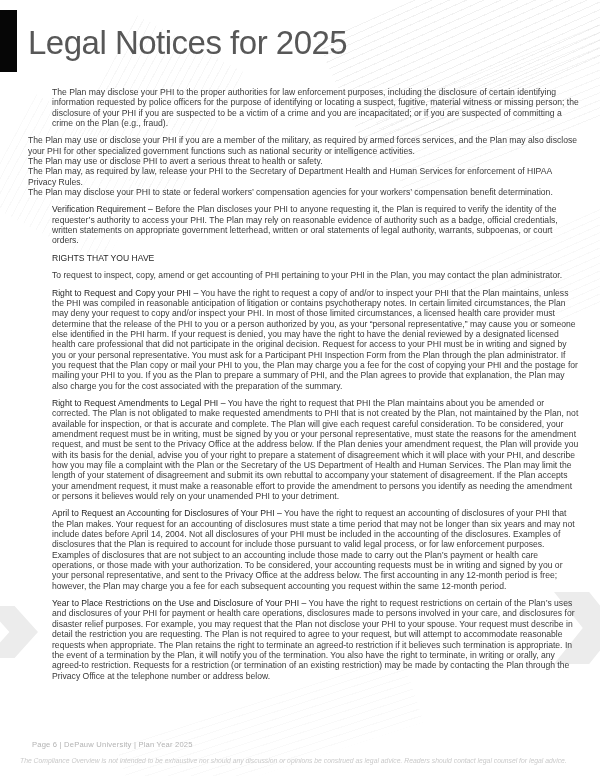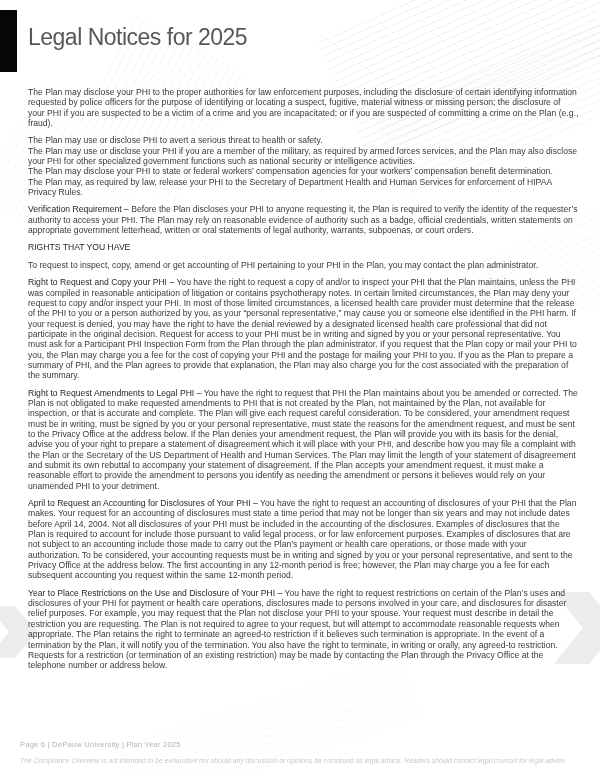--- a/index.html
+++ b/index.html
@@ -43,43 +43,43 @@
   .accent-bar {
     position: absolute;
     left: 0; top: 10px;
     width: 17px; height: 62px;
     background: #060606;
   }
 
   .title {
     position: absolute;
     left: 28px; top: 24px;
-    font-size: 23px;
+    font-size: 33px;
     font-weight: 300;
     letter-spacing: -0.5px;
     color: #575757;
     white-space: nowrap;
   }
 
   .doc-body {
     position: absolute;
     left: 28px; top: 87px;
     width: 551px;
     font-size: 8.6px;
     line-height: 10.35px;
     color: #3a3a3a;
     text-align: left;
   }
-  .doc-body p { margin-bottom: 7px; }
+  .doc-body p { margin-bottom: 7px; margin-left: 24px; }
   .doc-body strong { color: #262626; font-weight: normal; }
   .subhead { font-weight: normal; color: #262626; }
 
   .footer-info {
     position: absolute;
-    left: 20px; top: 740px;
+    left: 32px; top: 740px;
     font-size: 7.6px;
     color: #b3b3b3;
     letter-spacing: 0.2px;
   }
   .footer-disclaimer {
     position: absolute;
     left: 20px; top: 757px;
     font-size: 6.8px;
     font-style: italic;
     color: #c9c9c9;
@@ -104,24 +104,24 @@
   <div class="accent-bar"></div>
 
   <h1 class="title">Legal Notices for 2025</h1>
 
   <div class="doc-body">
 
     <p>The Plan may disclose your PHI to the proper authorities for law enforcement purposes, including the disclosure of certain identifying information requested by police officers for the purpose of identifying or locating a suspect, fugitive, material witness or missing person; the disclosure of your PHI if you are suspected to be a victim of a crime and you are incapacitated; or if you are suspected of committing a crime on the Plan (e.g., fraud).</p>
 
     <p>
       </p>
+      <div>The Plan may use or disclose your PHI if you are a member of the military, as required by armed forces services, and the Plan may also disclose your PHI for other specialized government functions such as national security or intelligence activities.</div>
       <div>The Plan may use or disclose PHI to avert a serious threat to health or safety.</div>
-      <div>The Plan may use or disclose your PHI if you are a member of the military, as required by armed forces services, and the Plan may also disclose your PHI for other specialized government functions such as national security or intelligence activities.</div>
+      <div>The Plan may, as required by law, release your PHI to the Secretary of Department Health and Human Services for enforcement of HIPAA Privacy Rules.</div>
       <div>The Plan may disclose your PHI to state or federal workers’ compensation agencies for your workers’ compensation benefit determination.</div>
-      <div>The Plan may, as required by law, release your PHI to the Secretary of Department Health and Human Services for enforcement of HIPAA Privacy Rules.</div>
     <p></p>
 
     <p>
       <strong>Verification Requirement –</strong>
       <span>Before the Plan discloses your PHI to anyone requesting it, the Plan is required to verify the identity of the requester’s authority to access your PHI.  The Plan may rely on reasonable evidence of authority such as a badge, official credentials, written statements on appropriate government letterhead, written or oral statements of legal authority, warrants, subpoenas, or court orders.</span>
     </p>
 
     <p class="subhead">RIGHTS THAT YOU HAVE</p>
 
     <p>To request to inspect, copy, amend or get accounting of PHI pertaining to your PHI in the Plan, you may contact the plan administrator.</p>

